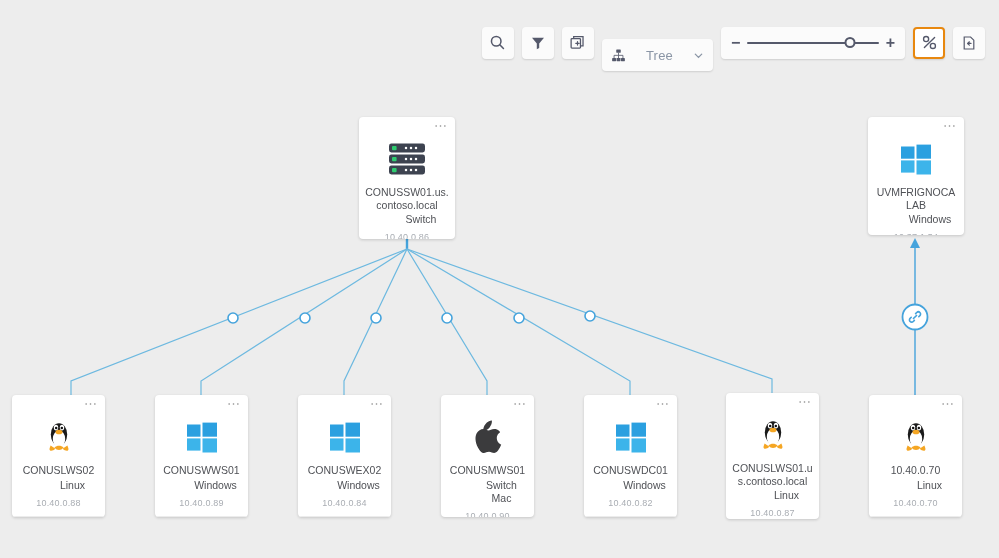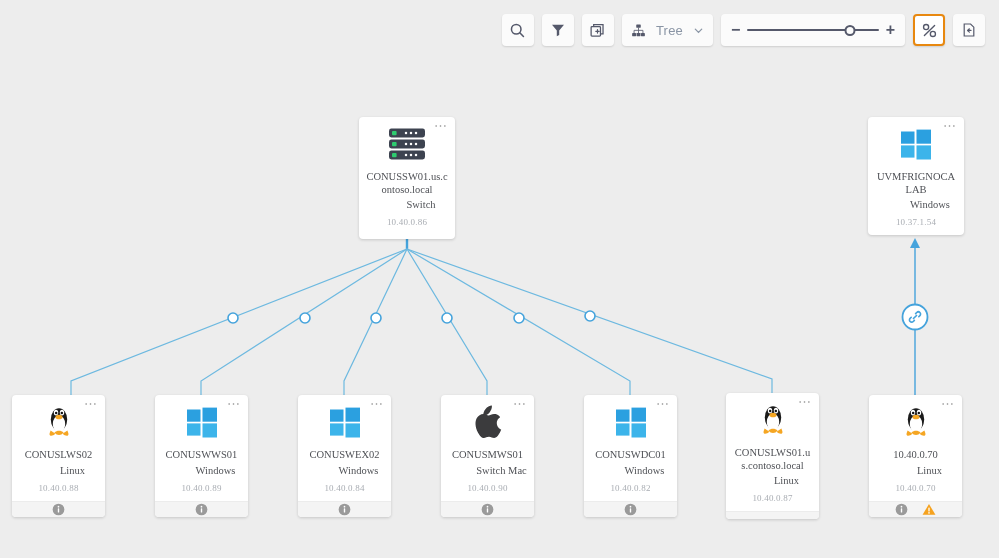--- a/index.html
+++ b/index.html
@@ -27,22 +27,22 @@
   .tb-btn.active {
     border: 2px solid #e8880f;
     background: #ffffff;
   }
   .tb-btn svg { display: block; }
 
   .tb-select {
     height: 32px; min-width: 86px;
     background: #fbfbfb; border-radius: 4px;
     box-shadow: 0 1px 2px rgba(0,0,0,0.13);
-    display: flex; align-items: center; gap: 10px;
-    padding: 0 9px; cursor: pointer;
+    display: flex; align-items: center; gap: 20px;
+    padding: 0 9px; cursor: pointer; margin-top: 25px;
   }
   .tb-select .sel-label {
     font-size: 13px; color: #8a95a5; letter-spacing: .2px;
   }
 
   .tb-slider {
     height: 32px; width: 184px;
     background: #fbfbfb; border-radius: 4px;
     box-shadow: 0 1px 2px rgba(0,0,0,0.13);
     display: flex; align-items: center; gap: 7px;
@@ -79,30 +79,29 @@
     cursor: pointer;
   }
   .node .kebab {
     position: absolute; top: 5px; right: 7px;
     color: #9a9a9a; font-size: 13px; line-height: 8px;
     letter-spacing: 1px; cursor: pointer;
   }
   .node-body {
     flex: 1;
     display: flex; flex-direction: column; align-items: center;
-    padding: 9px 6px 8px 6px;
-    font-family: Liberation Serif, serif;
+    padding: 24px 6px 8px 6px;
   }
   .node-icon { height: 36px; display: flex; align-items: center; justify-content: center; margin-bottom: 9px; }
   .node-title {
     font-size: 10.5px; color: #4f5156; text-align: center;
     line-height: 12.5px; word-break: break-all;
   }
   .node-type {
-    font-size: 10.5px; color: #4f5156; text-align: right;
+    font-size: 10.5px; color: #4f5156; text-align: center;
     line-height: 13px; margin-top: 2px; margin-left: 28px;
   }
   .node-ip {
     font-size: 9px; color: #a9adb3; text-align: right;
     margin-top: 6px; letter-spacing: .2px;
   }
   .node-footer {
     height: 25px; background: #f4f4f4;
     border-top: 1px solid #ececec;
     display: flex; align-items: center; justify-content: center; gap: 14px;

